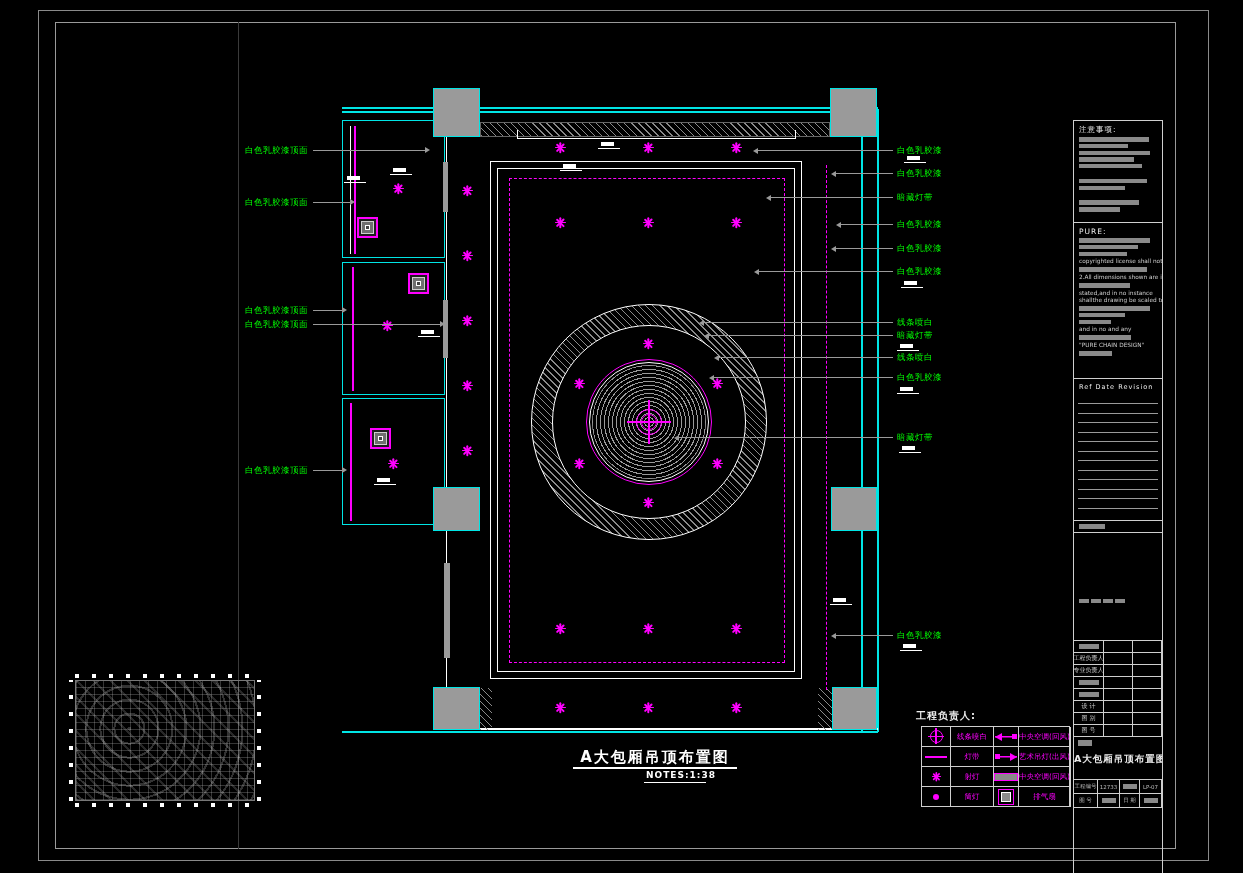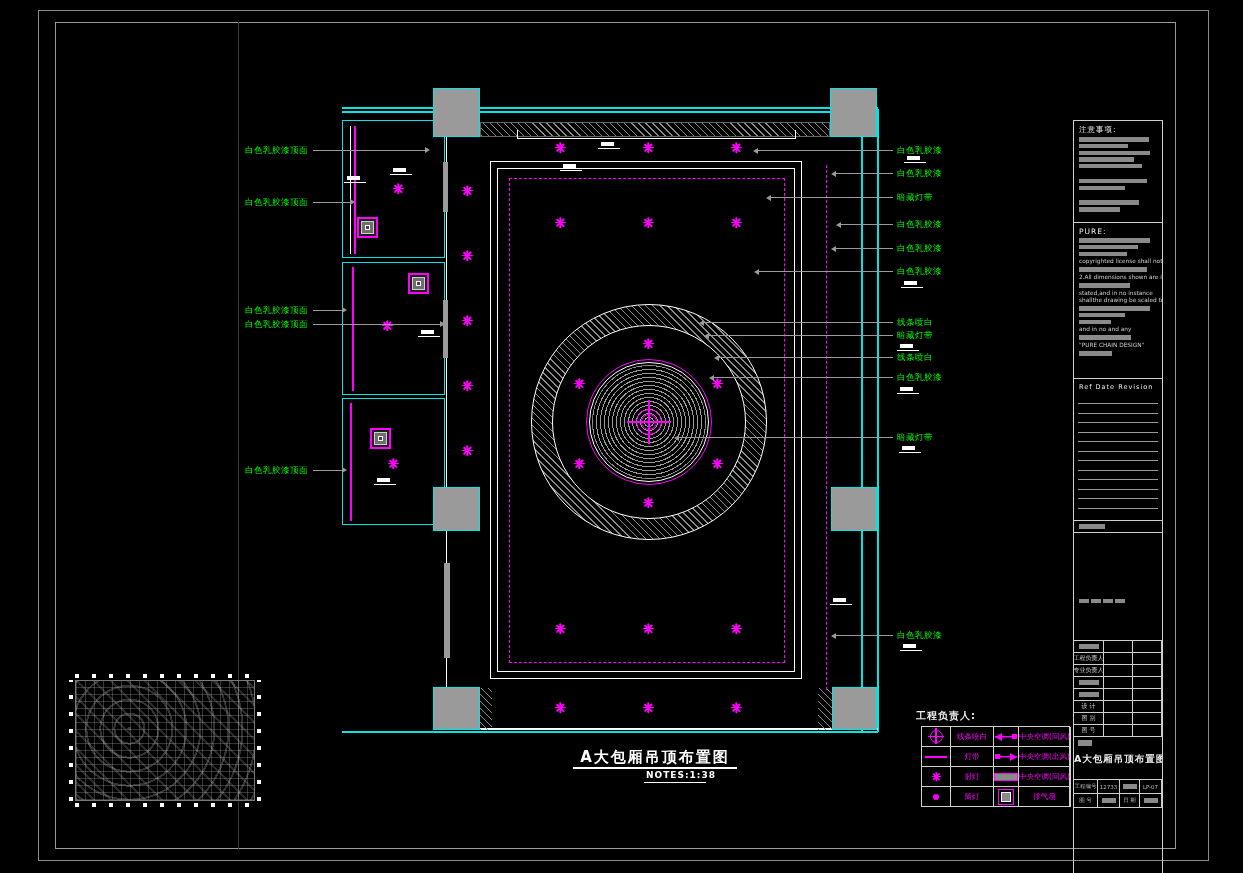--- a/index.html
+++ b/index.html
@@ -423,21 +423,21 @@
         <div class="sym-ac ret"></div>
       </div>
       <div class="cell lbl">中央空调(回风)</div>
       <div class="cell">
         <div class="sym-strip"></div>
       </div>
       <div class="cell lbl">灯带</div>
       <div class="cell">
         <div class="sym-ac sup"></div>
       </div>
-      <div class="cell lbl">中央空调(出风)</div>
+      <div class="cell lbl">艺术吊灯(出风)</div>
       <div class="cell">
         <div class="star" style="position: relative; transform: scale(0.85);">
           <b></b>
           <b></b>
           <b></b>
           <b></b>
         </div>
       </div>
       <div class="cell lbl">射灯</div>
       <div class="cell">

